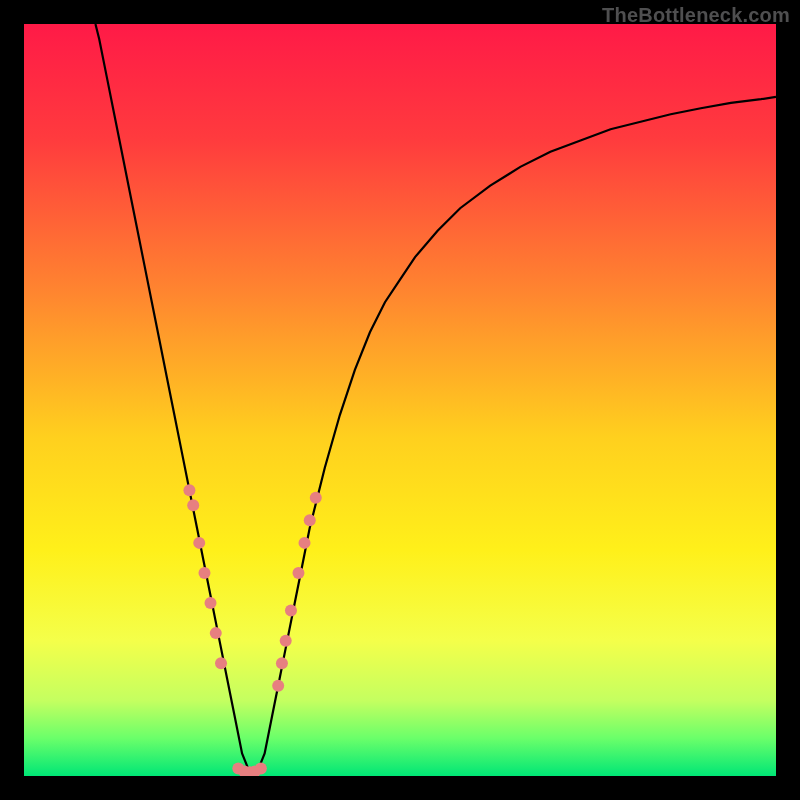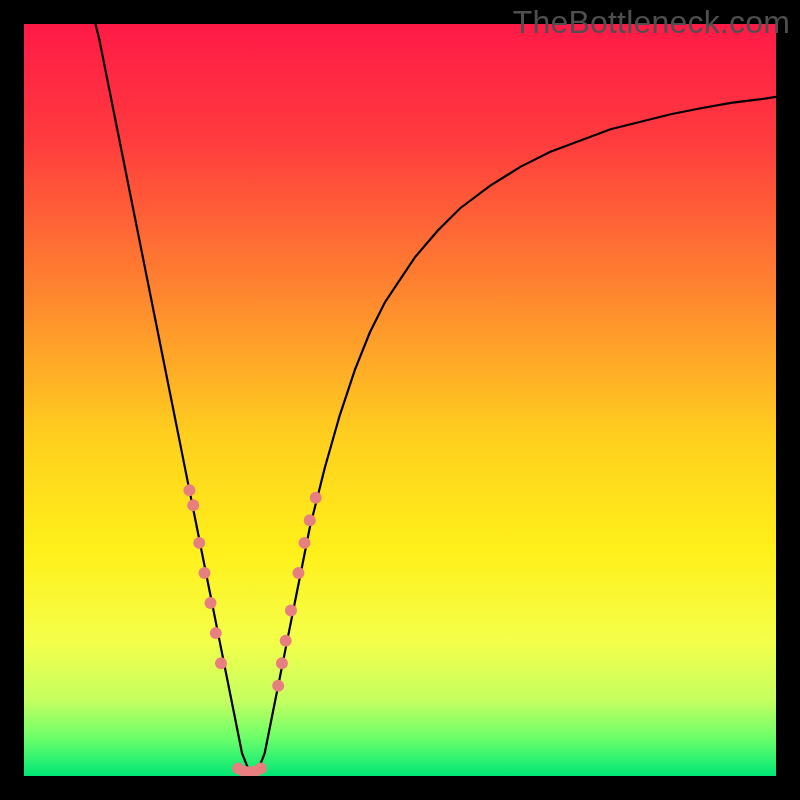--- a/index.html
+++ b/index.html
@@ -24,22 +24,22 @@
     left: 0;
     top: 0;
     width: 752px;
     height: 752px;
   }
   .watermark {
     position: absolute;
     top: 4px;
     right: 10px;
     color: #4f4f50;
-    font-size: 32px;
-    font-weight: 400;
+    font-size: 20px;
+    font-weight: 700;
     letter-spacing: 0.2px;
   }
 </style>
 </head>
 <body>
 
 <div class="frame">
   <svg class="plot" viewBox="0 0 752 752" preserveAspectRatio="none">
     <defs>
       <linearGradient id="bg-grad" x1="0" y1="0" x2="0" y2="1">

